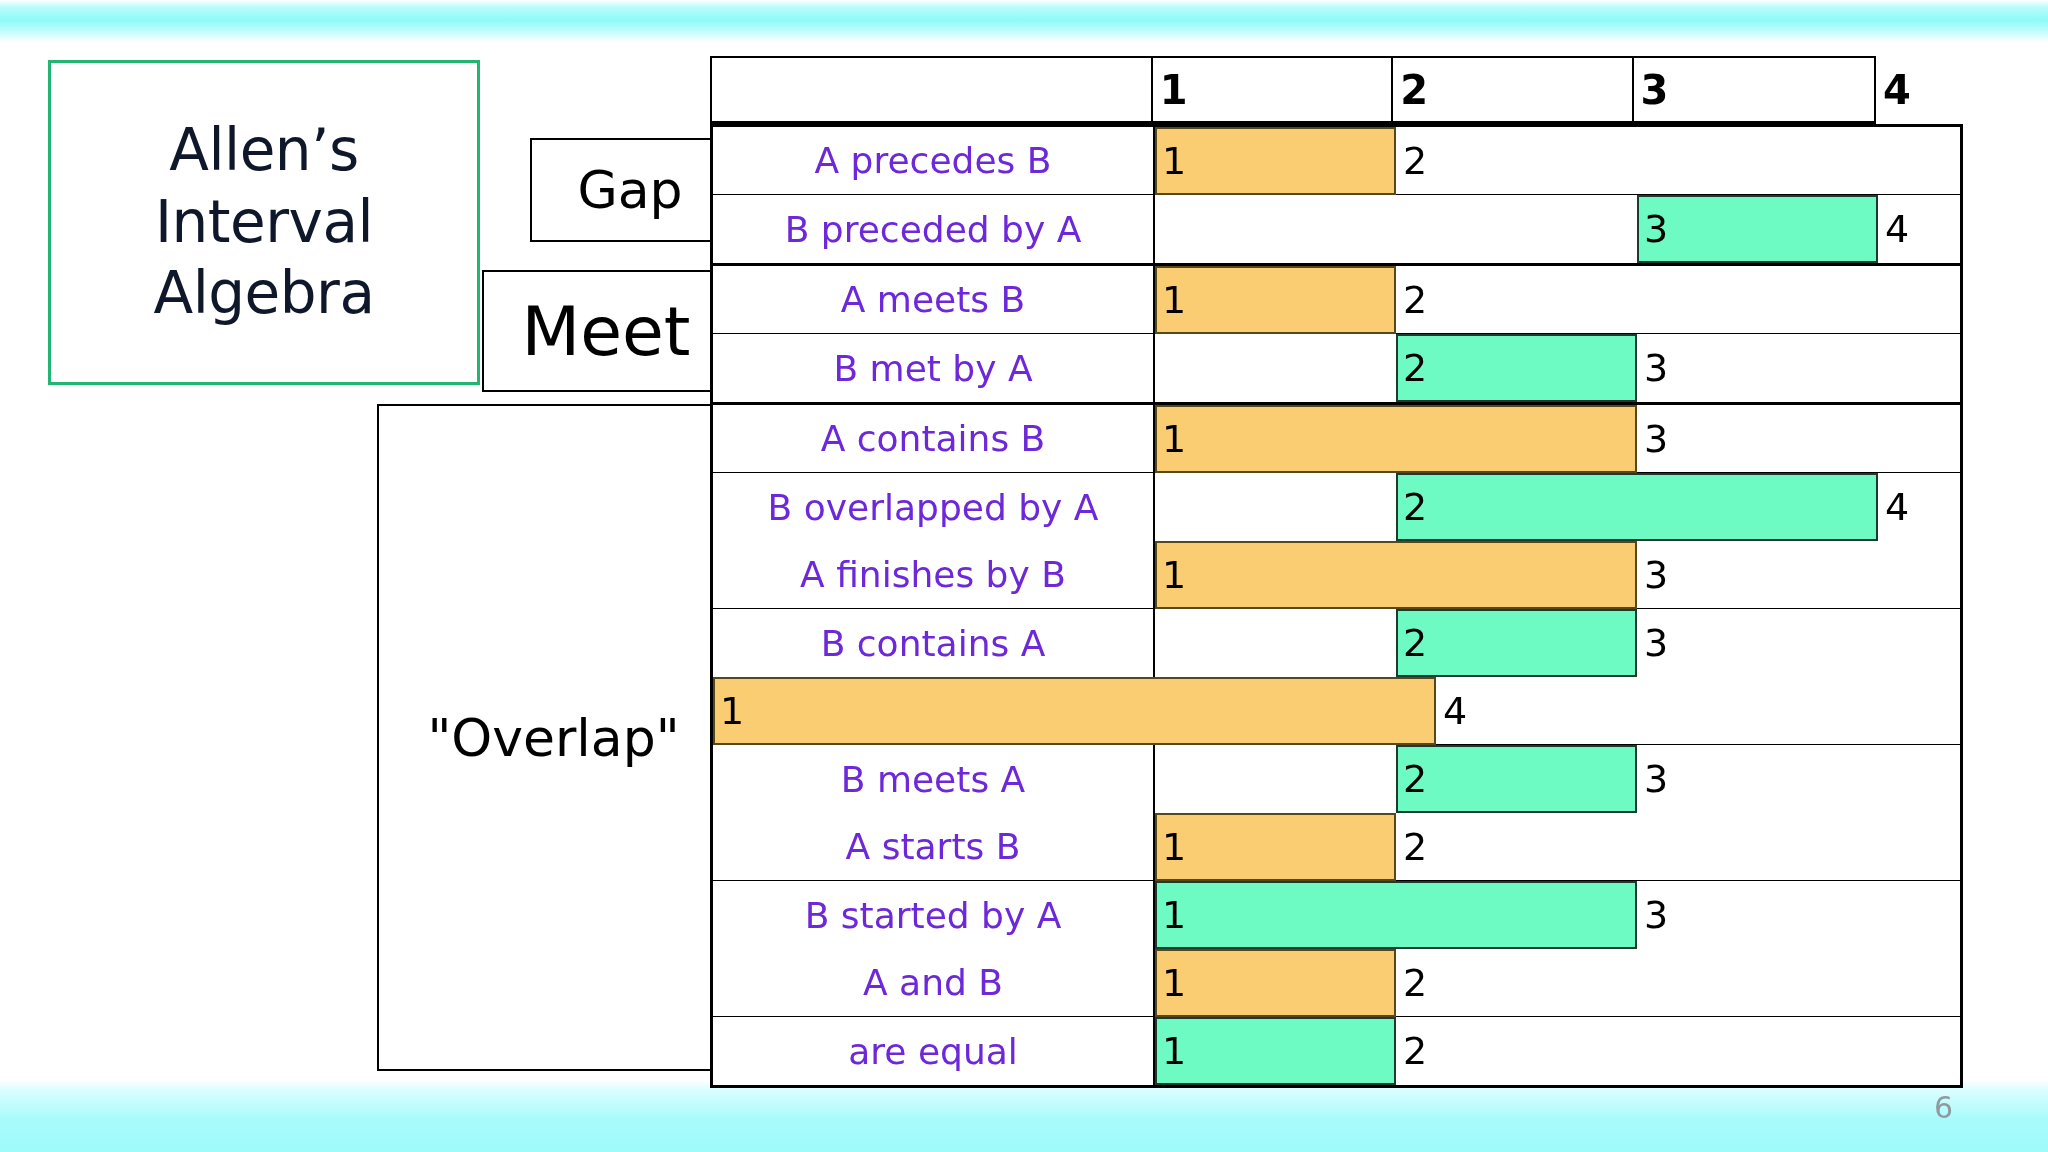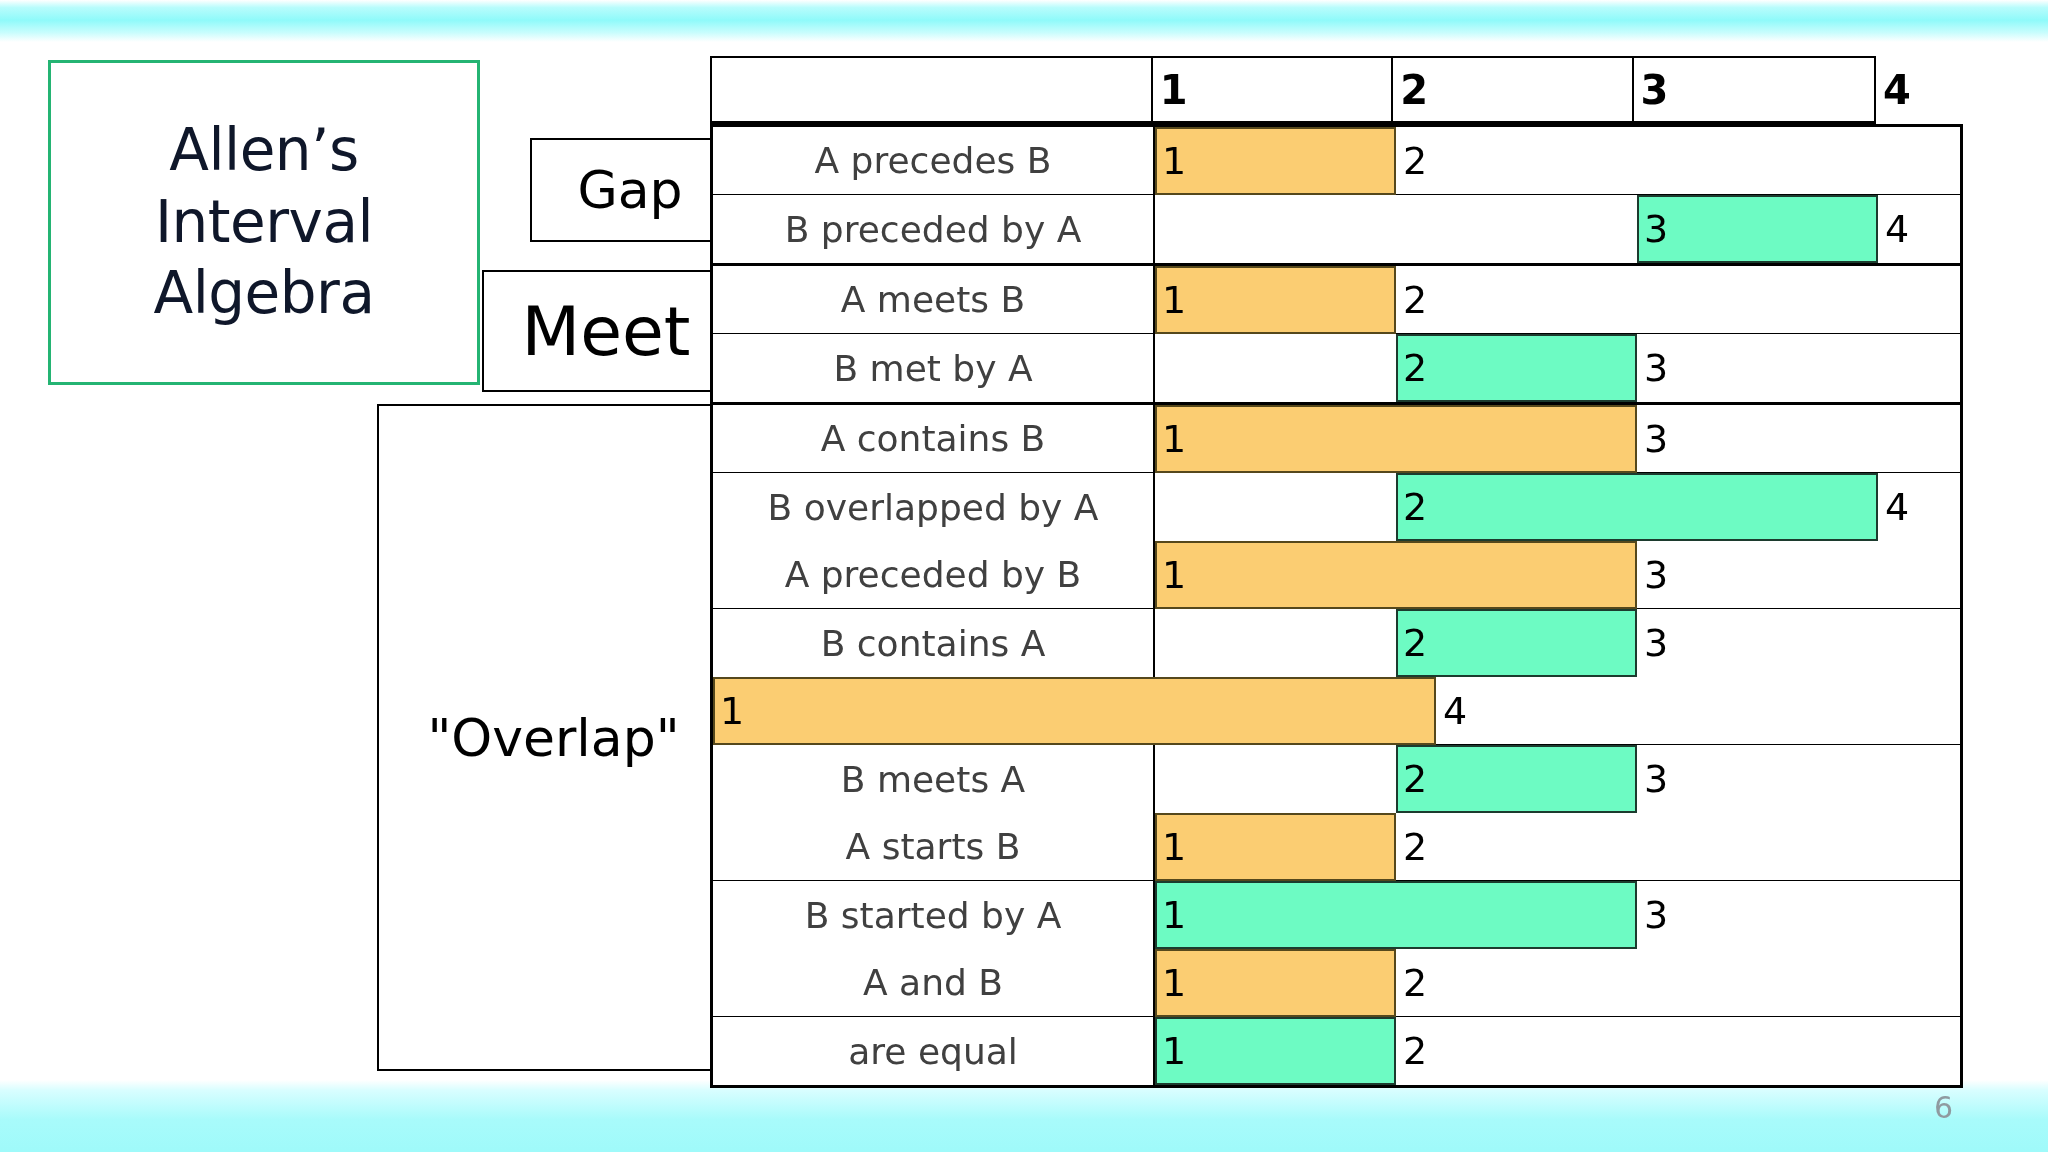--- a/index.html
+++ b/index.html
@@ -79,21 +79,21 @@
     border:3px solid #000;box-sizing:border-box;background:#fff;z-index:2;
   }
   .grp-row{border-bottom:3px solid #000;}
   .grp-row:last-child{border-bottom:none;}
   .row{display:flex;height:68px;position:relative;box-sizing:border-box;}
   .row.sep{border-bottom:1px solid #000;}
 
   .lbl{
     width:442px;flex:0 0 442px;
     display:flex;align-items:center;justify-content:center;
-    font-size:36px;color:#404040;box-sizing:border-box;
+    font-size:36px;color:#6d28d9;box-sizing:border-box;
     border-right:2px solid #000;
     font-family:"DejaVu Sans", sans-serif;
   }
   .track{
     position:relative;flex:1;box-sizing:border-box;
   }
   .bar{
     position:absolute;top:0;height:68px;box-sizing:border-box;
     border:2px solid #4a3b13;
   }
@@ -198,21 +198,21 @@
         </div>
         <div class="row">
           <div class="lbl">B overlapped by A</div>
           <div class="track">
             <div class="bar green" style="left: 241px; width: 482px;"></div>
             <span class="endlbl" style="left: 248px;">2</span>
             <span class="endlbl" style="left: 730px;">4</span>
           </div>
         </div>
         <div class="row sep">
-          <div class="lbl">A preceded by B</div>
+          <div class="lbl">A finishes by B</div>
           <div class="track">
             <div class="bar orange" style="left: 0px; width: 482px;"></div>
             <span class="endlbl" style="left: 7px;">1</span>
             <span class="endlbl" style="left: 489px;">3</span>
           </div>
         </div>
         <div class="row">
           <div class="lbl">B contains A</div>
           <div class="track">
             <div class="bar green" style="left: 241px; width: 241px;"></div>

